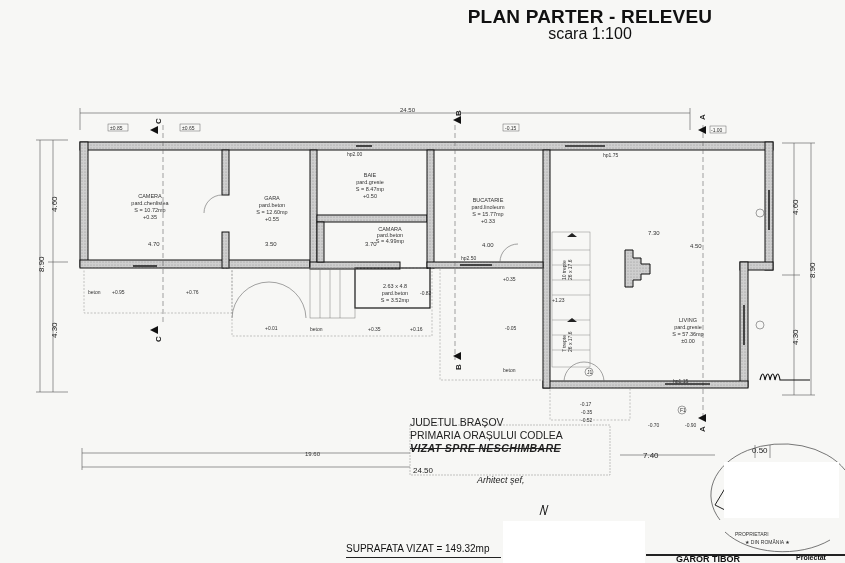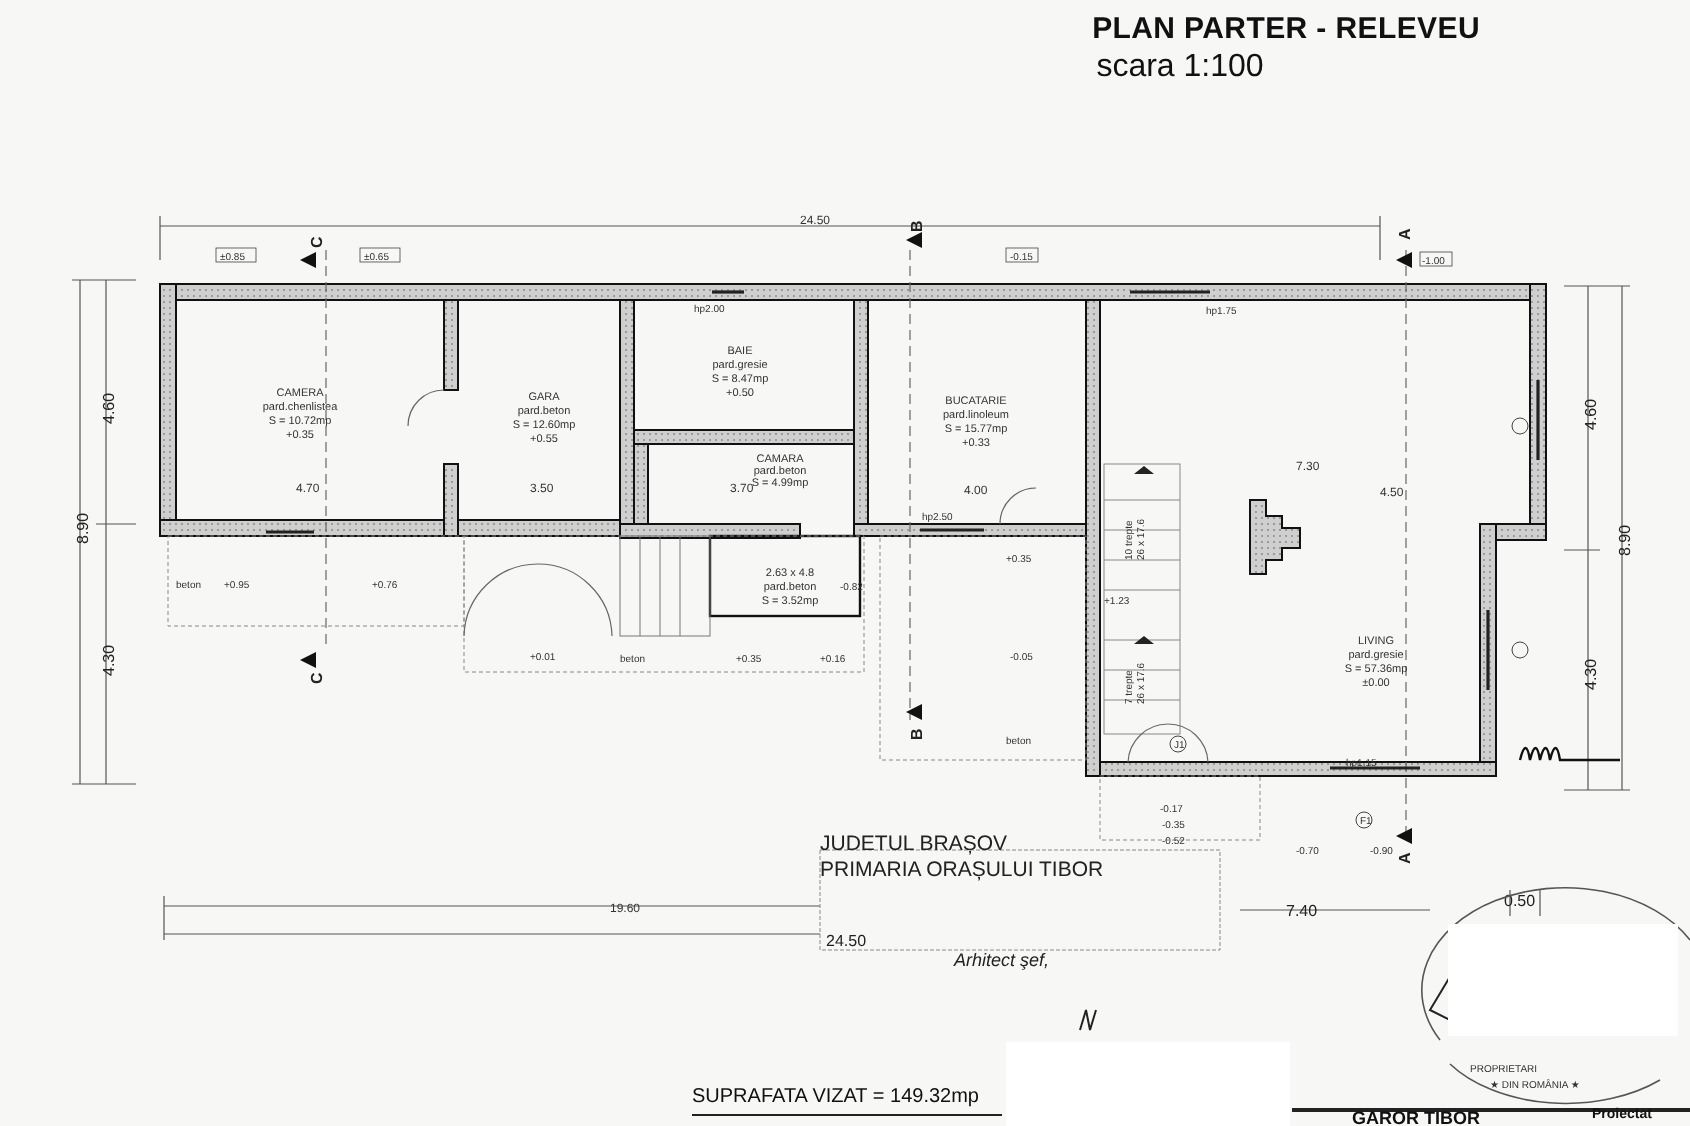--- a/index.html
+++ b/index.html
@@ -1,18 +1,18 @@
 <!DOCTYPE html>
 <html><head>
 <meta charset="utf-8">
 <style>
   html, body { margin:0; padding:0; }
   body { width:845px; height:563px; background:#f7f7f5; position:relative; overflow:hidden; font-family:"Liberation Sans", sans-serif; color:#111; }
   .abs { position:absolute; }
-  .title { left:440px; top:6px; width:300px; text-align:right; font-weight:bold; font-size:15px; letter-spacing:0.2px; }
+  .title { left:440px; top:6px; width:300px; text-align:center; font-weight:bold; font-size:19px; letter-spacing:0.2px; }
   .scale { left:440px; top:25px; width:300px; text-align:center; font-size:16px; }
   svg#plan { position:absolute; left:0; top:0; }
   .t { font-family:"Liberation Sans", sans-serif; fill:#333; }
   .room { font-size:5.5px; text-anchor:middle; fill:#333; }
   .dim { font-size:6px; fill:#333; }
   .dimL { font-size:8px; fill:#222; }
   .lvl { font-size:5px; fill:#333; }
   .stamp { left:410px; top:416px; width:210px; text-align:left; font-size:10.5px; color:#222; }
   .stamp div { line-height:13px; }
   .stamp .line3 { font-style:italic; font-weight:bold; text-decoration:line-through; letter-spacing:0.4px; }
@@ -279,21 +279,22 @@
   <text x="735" y="536" class="t lvl" font-size="7">PROPRIETARI</text>
   <text x="745" y="544" class="t lvl" font-size="7">★ DIN ROMÂNIA ★</text>
 
   <path d="M760,380 q3,-12 5,0 q3,-12 5,0 q3,-12 5,0 q3,-12 5,0 l10,0 l20,0" stroke="#111" fill="none" stroke-width="1.2"></path>
   <path d="M715,505 l15,-25 l-5,30 Z" stroke="#222" fill="none" stroke-width="1"></path>
   <path d="M540,515 l3,-10 l2,10 l3,-10" stroke="#222" fill="none" stroke-width="1"></path>
 </svg>
 
 <div class="abs stamp">
   <div>JUDETUL BRAȘOV</div>
-  <div>PRIMARIA ORAȘULUI TIBOR</div>
+  <div>PRIMARIA ORAȘULUI CODLEA</div>
+  <div class="line3">VIZAT SPRE NESCHIMBARE</div>
 </div>
 <div class="abs arch">Arhitect şef,</div>
 
 <div class="abs redact1"></div>
 <div class="abs redact2"></div>
 
 <div class="abs area">SUPRAFATA VIZAT = 149.32mp</div>
 <div style="position:absolute;left:346px;top:557px;width:155px;border-top:1.5px solid #222;"></div>
 
 <div class="abs tb">

